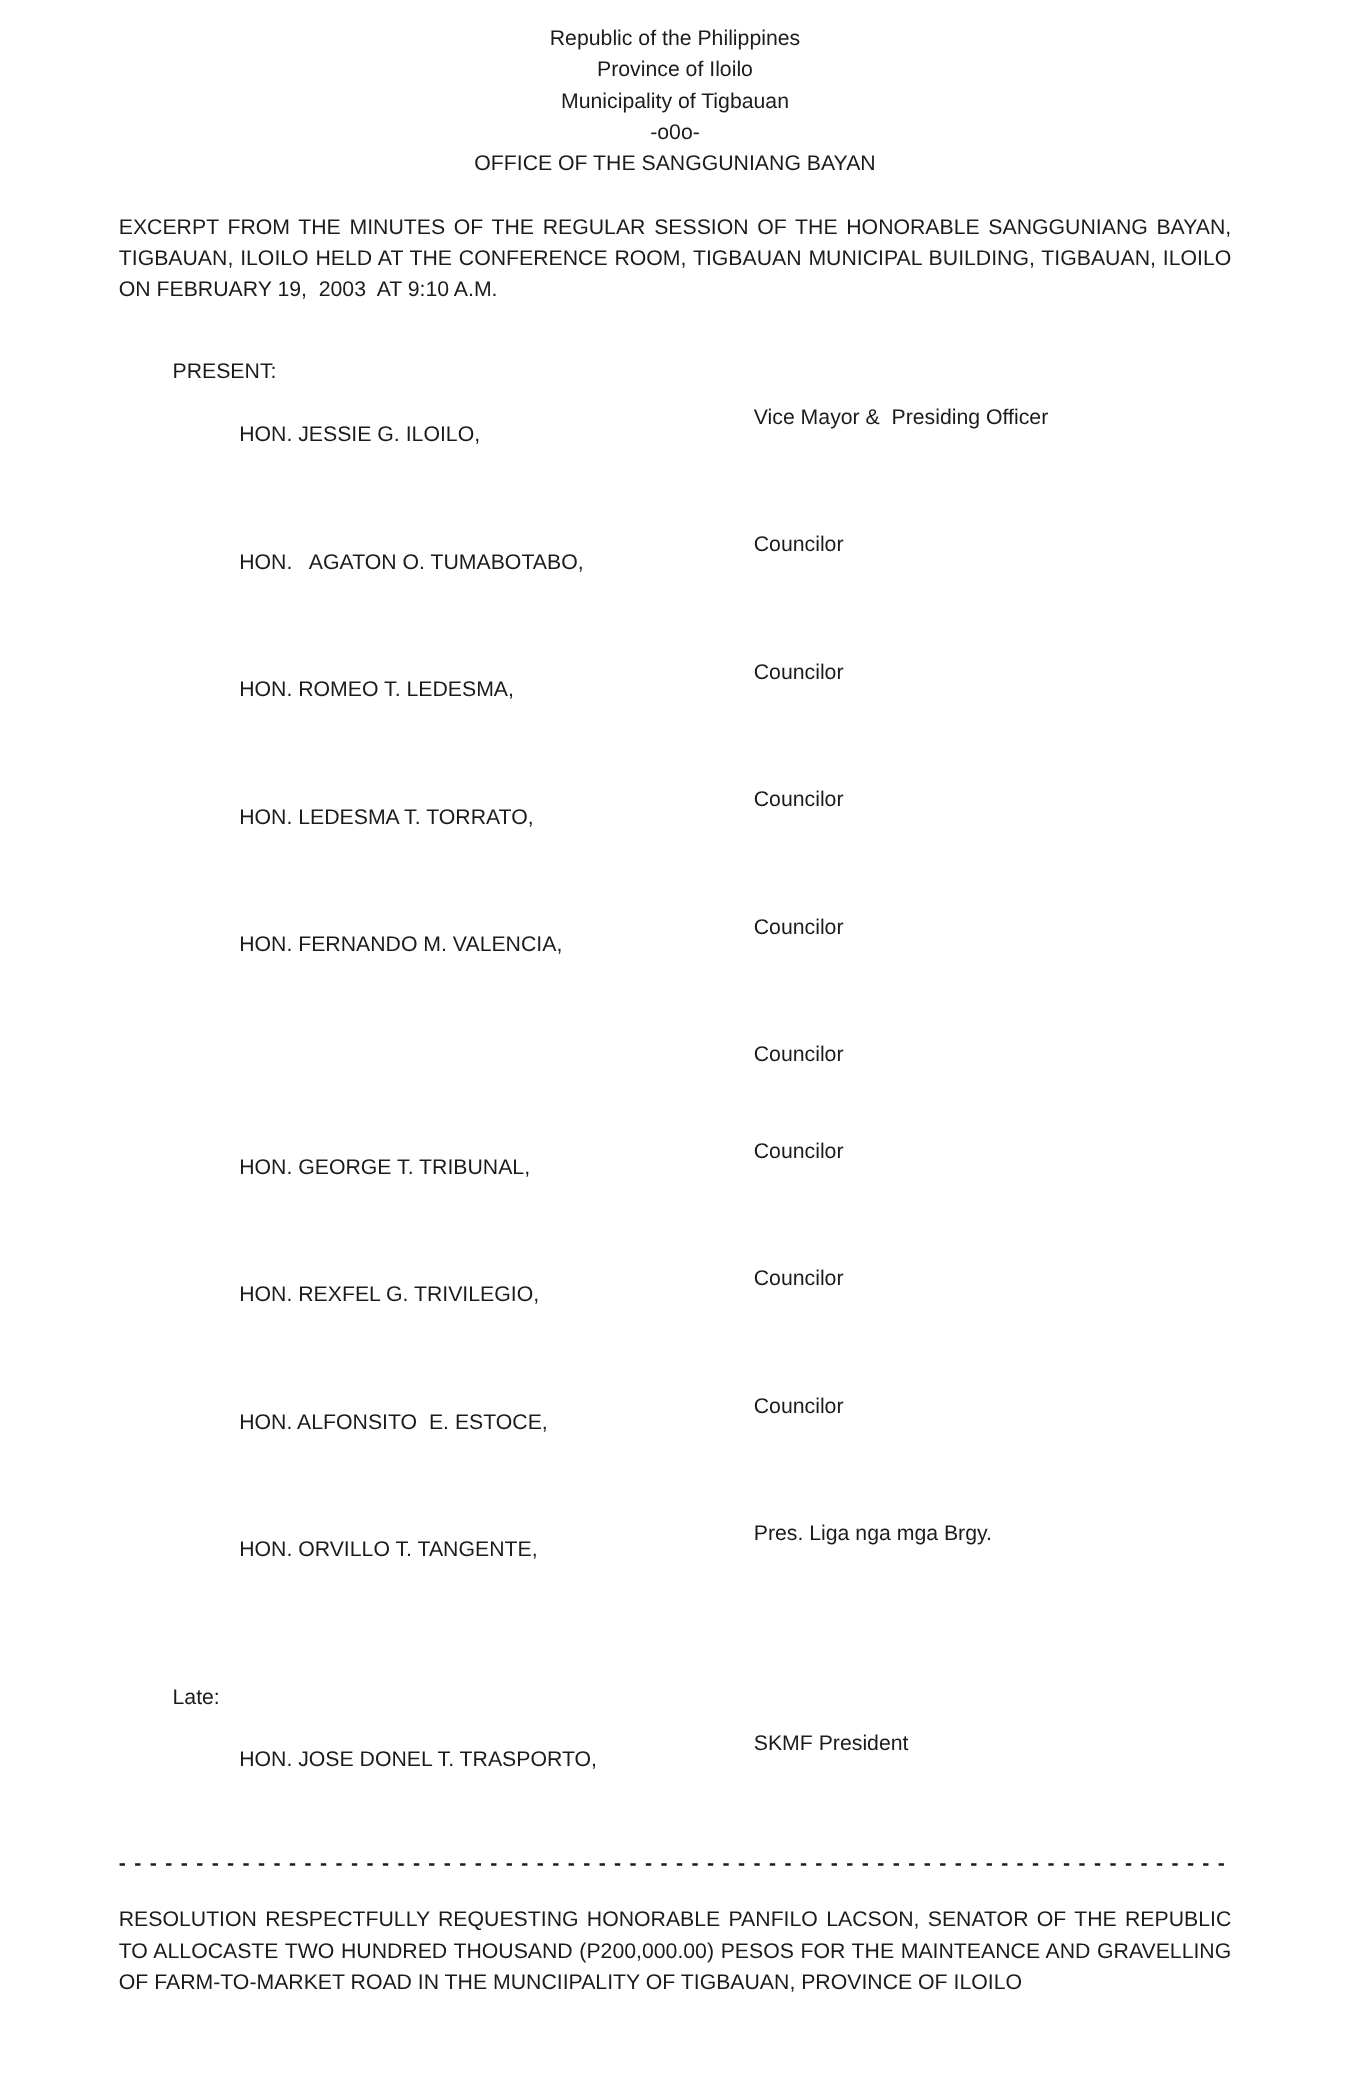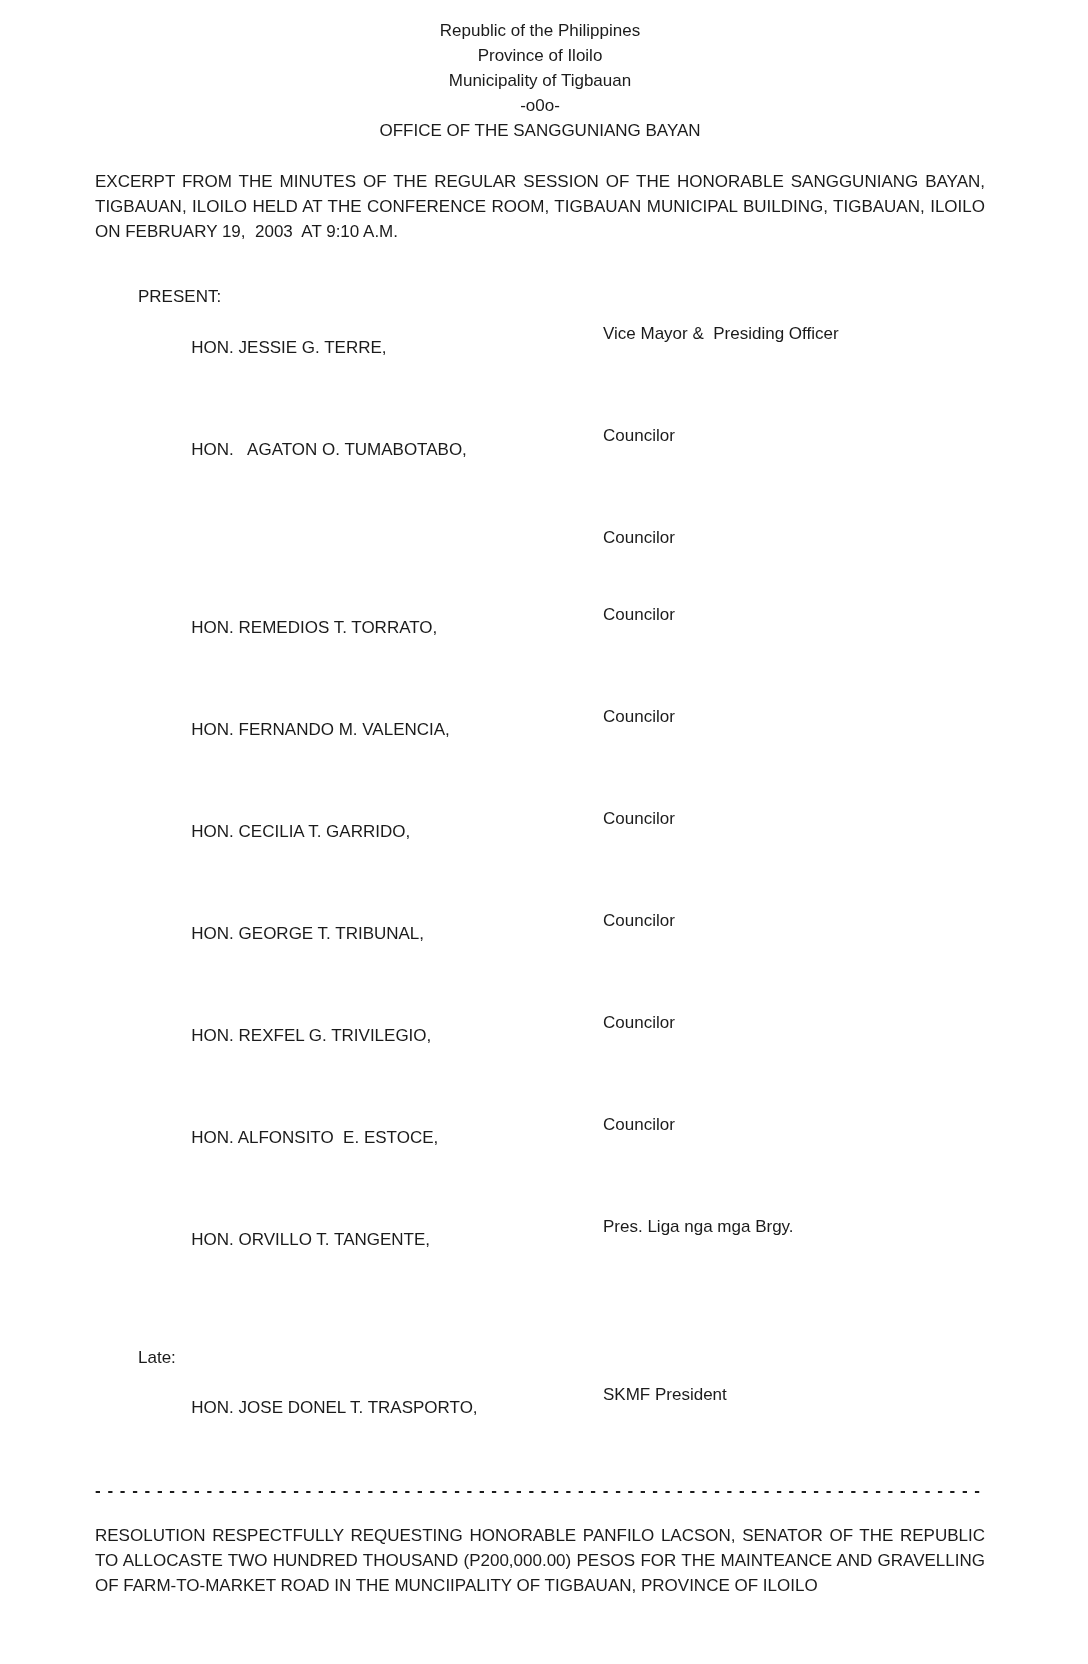--- a/index.html
+++ b/index.html
@@ -94,40 +94,40 @@
     <div>-o0o-</div>
     <div>OFFICE OF THE SANGGUNIANG BAYAN</div>
   </header>
 
   <p class="excerpt">EXCERPT FROM THE MINUTES OF THE REGULAR SESSION OF THE HONORABLE SANGGUNIANG BAYAN, TIGBAUAN, ILOILO HELD AT THE CONFERENCE ROOM, TIGBAUAN MUNICIPAL BUILDING, TIGBAUAN, ILOILO ON FEBRUARY 19,  2003  AT 9:10 A.M.</p>
 
   <section class="attendance">
     <div class="label-present">PRESENT:</div>
 
     <div class="attendee-row">
-      <span class="attendee-name">HON. JESSIE G. TERRE,</span>
+      <span class="attendee-name">HON. JESSIE G. ILOILO,</span>
       <span class="attendee-title">Vice Mayor &amp;  Presiding Officer</span>
     </div>
     <div class="attendee-row">
       <span class="attendee-name">HON.   AGATON O. TUMABOTABO,</span>
       <span class="attendee-title">Councilor</span>
     </div>
     <div class="attendee-row">
+      <span class="attendee-name">HON. ROMEO T. LEDESMA,</span>
       <span class="attendee-title">Councilor</span>
     </div>
     <div class="attendee-row">
-      <span class="attendee-name">HON. REMEDIOS T. TORRATO,</span>
+      <span class="attendee-name">HON. LEDESMA T. TORRATO,</span>
       <span class="attendee-title">Councilor</span>
     </div>
     <div class="attendee-row">
       <span class="attendee-name">HON. FERNANDO M. VALENCIA,</span>
       <span class="attendee-title">Councilor</span>
     </div>
     <div class="attendee-row">
-      <span class="attendee-name">HON. CECILIA T. GARRIDO,</span>
       <span class="attendee-title">Councilor</span>
     </div>
     <div class="attendee-row">
       <span class="attendee-name">HON. GEORGE T. TRIBUNAL,</span>
       <span class="attendee-title">Councilor</span>
     </div>
     <div class="attendee-row">
       <span class="attendee-name">HON. REXFEL G. TRIVILEGIO,</span>
       <span class="attendee-title">Councilor</span>
     </div>

